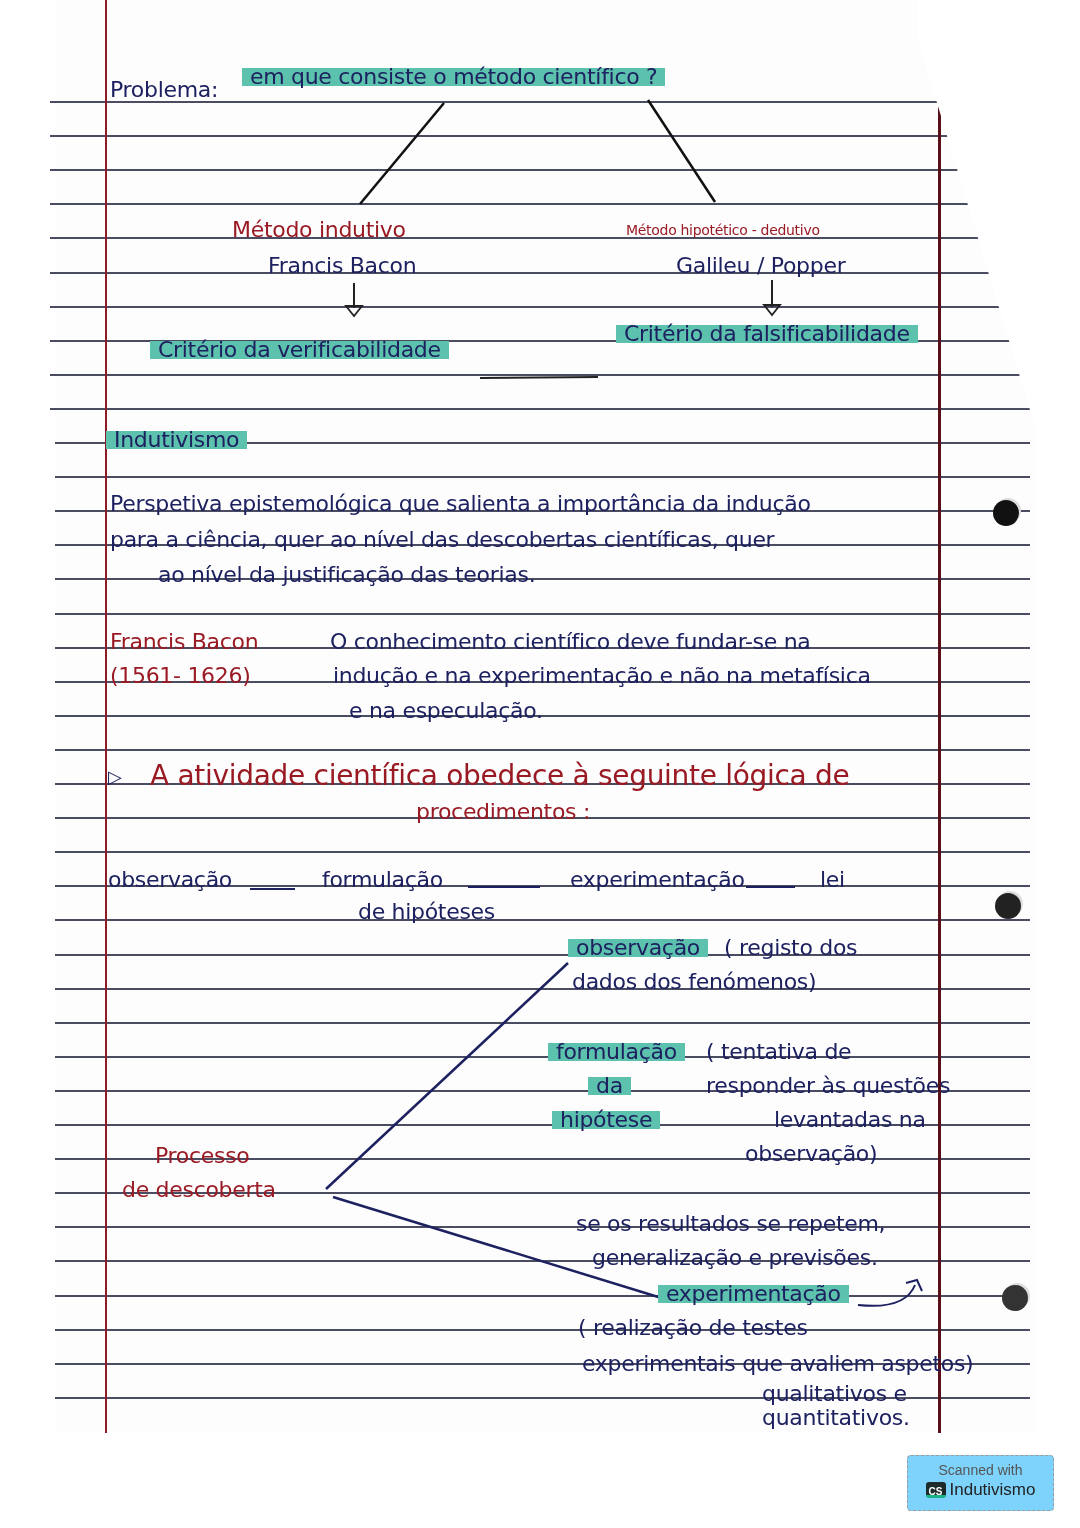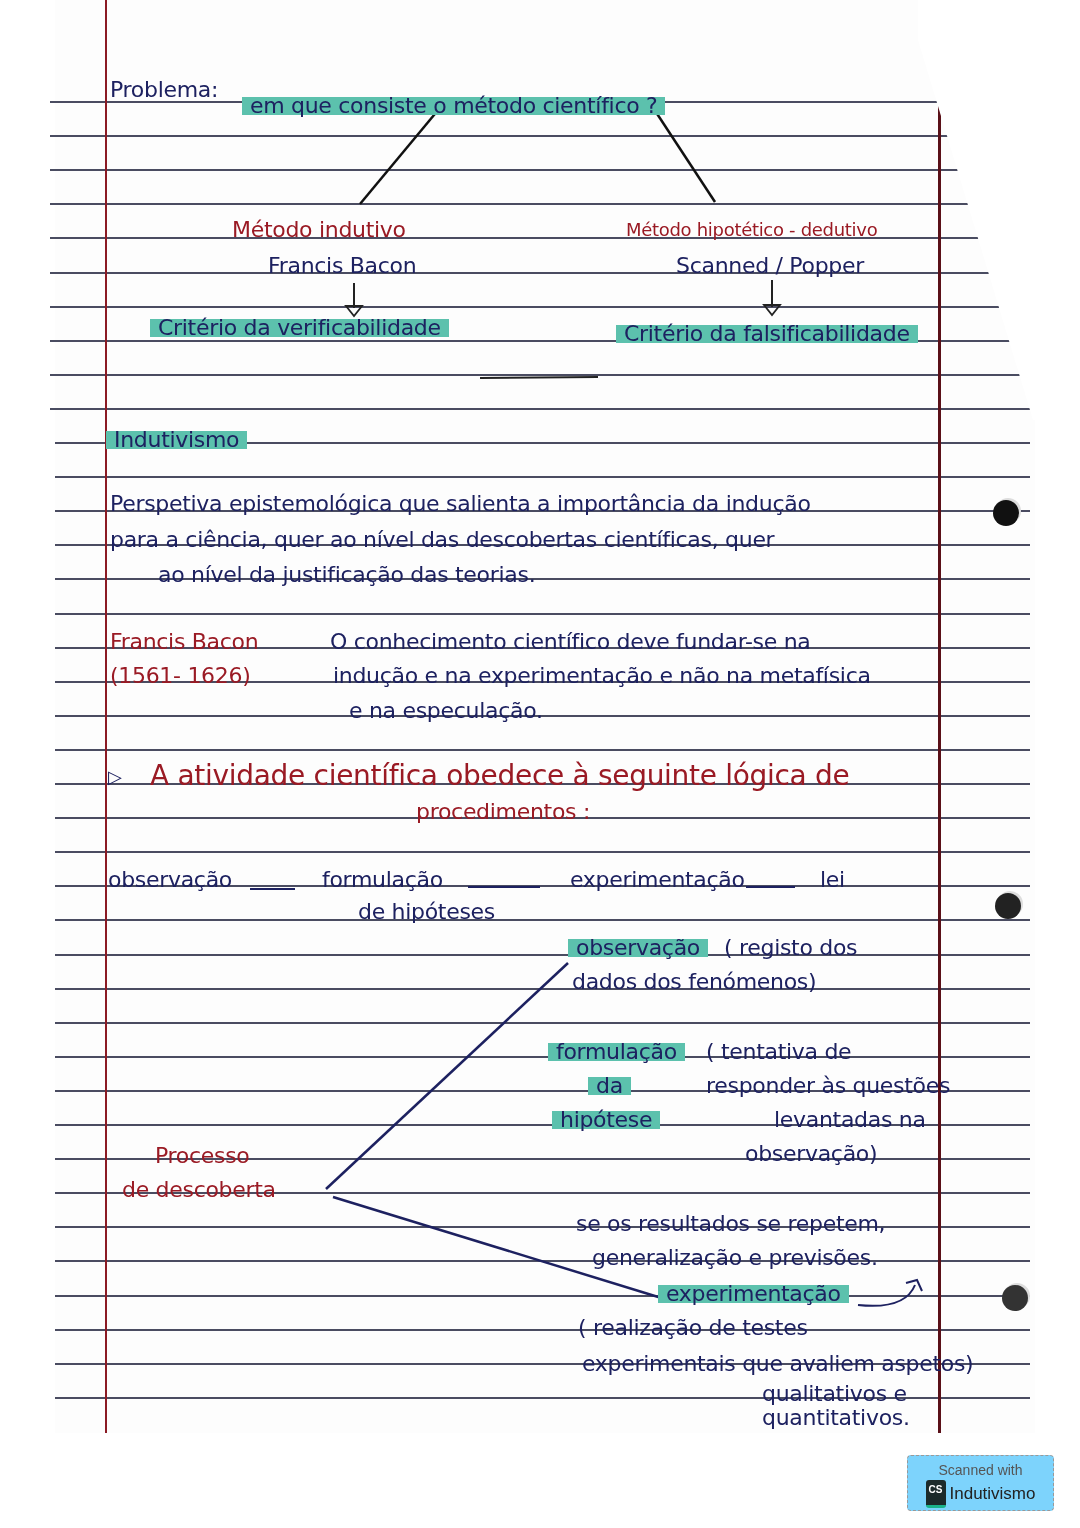--- a/index.html
+++ b/index.html
@@ -20,21 +20,21 @@
         padding:0 8px; }
   .hole { position:absolute; width:26px; height:26px; border-radius:50%; background:#111;
           box-shadow:2px -2px 0 #ddd; }
   svg.draw { position:absolute; left:0; top:0; width:1080px; height:1528px; pointer-events:none; }
   .watermark { position:absolute; left:907px; top:1455px; width:145px; height:54px;
                border:1px dashed #999; border-radius:4px; background:#7dd3fc;
                font-family:"Liberation Sans", sans-serif; text-align:center; }
   .wm-top { font-size:14px; color:#555; margin-top:6px; }
   .wm-brand { font-size:17px; color:#222; margin-top:2px; display:flex; align-items:center;
               justify-content:center; gap:4px; }
-  .cs-logo { width:20px; height:28px; border-radius:3px; background:#1c2a2a; color:#fff;
+  .cs-logo { width:20px; height:16px; border-radius:3px; background:#1c2a2a; color:#fff;
              font-size:10px; font-weight:bold; line-height:20px; display:inline-block;
              border-bottom:3px solid #19b38a; box-sizing:border-box; }
 </style>
 </head>
 <body>
 
 <div class="paper"></div>
 
 <div id="lines">
     <div class="ruled-line" style="top: 101px; left: 50px; width: 946.72px;"></div>
@@ -101,28 +101,28 @@
   <line x1="746" y1="887" x2="795" y2="887" stroke="#1d2160" stroke-width="2"></line>
 
   <line x1="326" y1="1189" x2="568" y2="963" stroke="#1d2160" stroke-width="2.5"></line>
   <line x1="333" y1="1197" x2="668" y2="1300" stroke="#1d2160" stroke-width="2.5"></line>
 
   <path d="M858 1305 Q 905 1310 915 1285" fill="none" stroke="#1d2160" stroke-width="2"></path>
   <polyline points="906,1283 917,1280 922,1291" fill="none" stroke="#1d2160" stroke-width="2"></polyline>
 </svg>
 
 <div class="hw blue" style="left:110px; top:76px;">Problema:</div>
-<div class="hw blue" style="left:242px; top:92px;"><span class="hl">em que consiste o método científico ?</span></div>
+<div class="hw blue" style="left:242px; top:63px;"><span class="hl">em que consiste o método científico ?</span></div>
 
 <div class="hw red" style="left:232px; top:216px;">Método indutivo</div>
 <div class="hw blue" style="left:268px; top:252px;">Francis Bacon</div>
-<div class="hw blue" style="left:142px; top:314px;padding-left:8px;"><span class="hl">Critério da verificabilidade</span></div>
+<div class="hw blue" style="left:142px; top:336px;padding-left:8px;"><span class="hl">Critério da verificabilidade</span></div>
 
-<div class="hw red" style="left:626px; top:216px; font-size:18px;">Método hipotético - dedutivo</div>
-<div class="hw blue" style="left:676px; top:252px;">Scanned / Popper</div>
+<div class="hw red" style="left:626px; top:216px; font-size:14px;">Método hipotético - dedutivo</div>
+<div class="hw blue" style="left:676px; top:252px;">Galileu / Popper</div>
 <div class="hw blue" style="left:616px; top:320px;"><span class="hl">Critério da falsificabilidade</span></div>
 
 <div class="hw blue" style="left:106px; top:426px;"><span class="hl">Indutivismo</span></div>
 
 <div class="hw blue" style="left:110px; top:490px;">Perspetiva epistemológica que salienta a importância da indução</div>
 <div class="hw blue" style="left:110px; top:526px;">para a ciência, quer ao nível das descobertas científicas, quer</div>
 <div class="hw blue" style="left:110px; top:561px;margin-left:48px;">ao nível da justificação das teorias.</div>
 
 <div class="hw red" style="left:110px; top:628px;">Francis Bacon</div>
 <div class="hw red" style="left:110px; top:662px;">(1561- 1626)</div>

